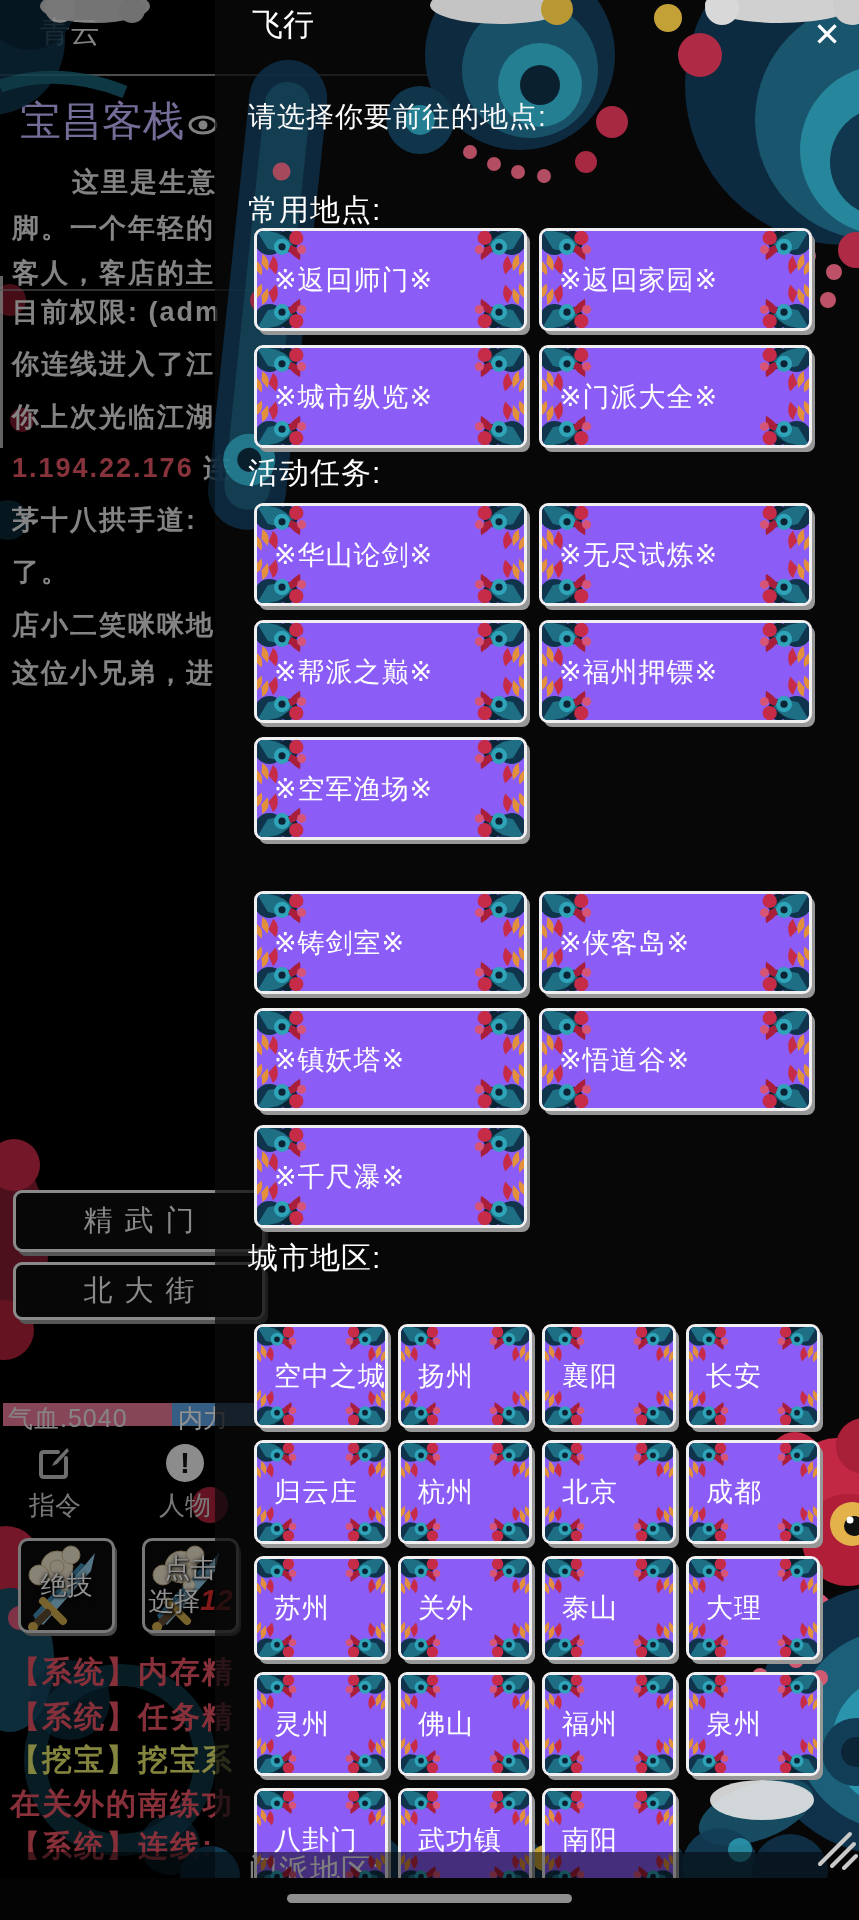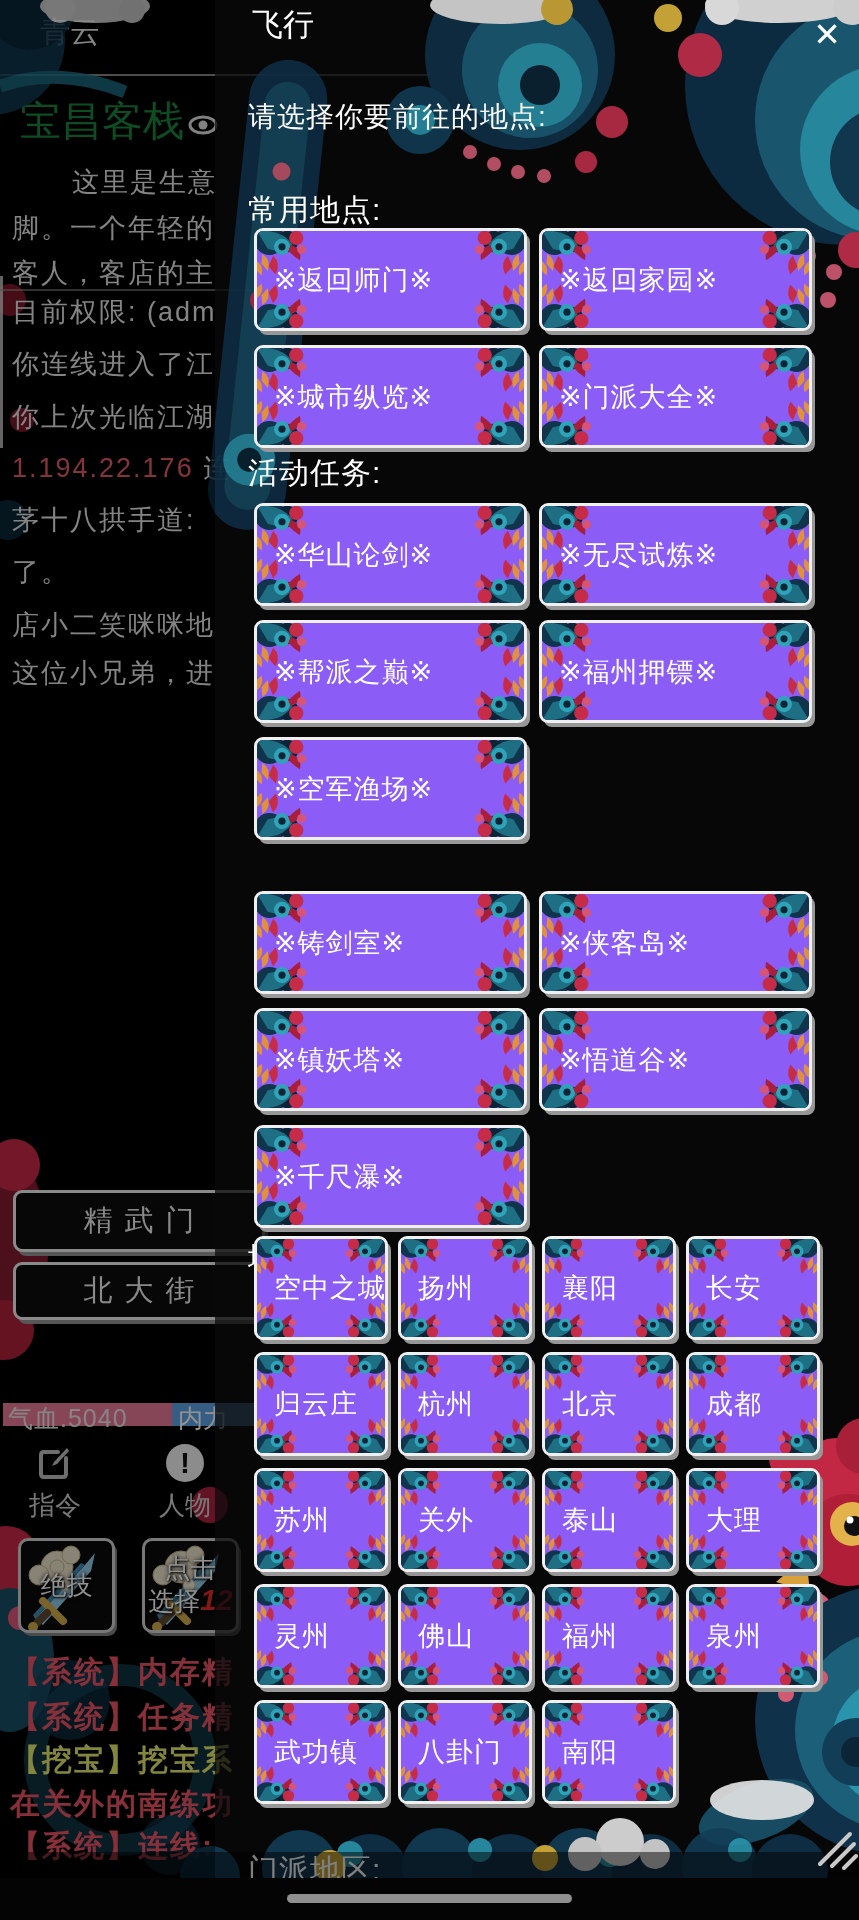--- a/index.html
+++ b/index.html
@@ -18,25 +18,25 @@
   #left-scrim{left:0;top:0;width:215px;height:1920px;background:rgba(0,0,0,0.40);z-index:6;pointer-events:none;}
   #modal{left:0;top:0;width:859px;height:1920px;z-index:8;}
   #dim-band{left:0;top:1852px;width:859px;height:26px;background:rgba(0,0,0,0.5);z-index:9;pointer-events:none;}
   #resize-handle{left:806px;top:1824px;z-index:13;}
   #nav-strip{left:0;top:1878px;width:859px;height:42px;background:#040404;z-index:30;}
   #gesture-pill{left:287px;top:1894px;width:285px;height:9px;border-radius:5px;background:#8f8f8f;z-index:31;}
 
   
   #app-title{left:40px;top:12px;font-size:30px;color:#dcdcdc;}
   #header-divider{left:0;top:74px;width:430px;height:2px;background:#9a9a9a;opacity:.85;}
-  #room-title{left:20px;top:94px;font-size:41px;color:#15803d;white-space:nowrap;}
+  #room-title{left:20px;top:94px;font-size:41px;color:#c4b5fd;white-space:nowrap;}
   #eye-icon{left:188px;top:114px;}
   #scroll-line{left:0;top:276px;width:3px;height:172px;background:#cfcfcf;opacity:.8;}
   #desc-divider{left:0;top:289px;width:430px;height:2px;background:#8a8a8a;opacity:.6;}
-  .desc-line,.log-line{position:absolute;left:12px;font-size:27px;color:#dcdcdc;white-space:nowrap;letter-spacing:2px;}
+  .desc-line,.log-line{position:absolute;left:12px;font-size:27px;color:#dcdcdc;white-space:nowrap;letter-spacing:2px;font-weight:bold;}
   .desc-line.first{left:72px;}
   .exit-btn{position:absolute;left:13px;width:252px;background:#0c0c0c;border:3px solid #e6e6e6;border-radius:9px;
             box-shadow:4px 5px 0 -1px #8f8f8f;color:#e4e4e4;font-size:29px;letter-spacing:12px;text-align:center;padding-left:12px;}
   #hp-bar{left:3px;top:1403px;width:300px;height:23px;background:#e17691;}
   #hp-label{left:8px;top:1402px;font-size:25px;color:#e3dde0;letter-spacing:1px;}
   #mp-chip{left:172px;top:1403px;width:131px;height:23px;background:#5b9cdb;}
   #mp-label{left:178px;top:1402px;font-size:25px;color:#f4f4f4;}
   .tool-item{position:absolute;width:90px;text-align:center;color:#c9c9c9;}
   .tool-label{font-size:26px;margin-top:6px;}
   #alert-icon{width:38px;height:38px;border-radius:50%;background:#e9e9e9;color:#111;font-weight:bold;
@@ -524,21 +524,21 @@
             <svg class="cnr bl" viewBox="0 0 60 56">
               <use href="#cnr"></use>
             </svg>
             <svg class="cnr br" viewBox="0 0 60 56">
               <use href="#cnr"></use>
             </svg>
             <span class="loc-label">※千尺瀑※</span>
           </button>
         </div>
         <div class="sec-label" style="top: 1238px;">城市地区:</div>
-        <div class="loc-grid city" style="top: 1236px;">
+        <div class="loc-grid city" style="top: 1324px;">
           <button class="loc-btn city">
             <svg class="cnr tl" viewBox="0 0 60 56">
               <use href="#cnr"></use>
             </svg>
             <svg class="cnr tr" viewBox="0 0 60 56">
               <use href="#cnr"></use>
             </svg>
             <svg class="cnr bl" viewBox="0 0 60 56">
               <use href="#cnr"></use>
             </svg>
@@ -778,36 +778,36 @@
             </svg>
             <svg class="cnr tr" viewBox="0 0 60 56">
               <use href="#cnr"></use>
             </svg>
             <svg class="cnr bl" viewBox="0 0 60 56">
               <use href="#cnr"></use>
             </svg>
             <svg class="cnr br" viewBox="0 0 60 56">
               <use href="#cnr"></use>
             </svg>
+            <span class="loc-label">八卦门</span>
+          </button>
+          <button class="loc-btn city">
+            <svg class="cnr tl" viewBox="0 0 60 56">
+              <use href="#cnr"></use>
+            </svg>
+            <svg class="cnr tr" viewBox="0 0 60 56">
+              <use href="#cnr"></use>
+            </svg>
+            <svg class="cnr bl" viewBox="0 0 60 56">
+              <use href="#cnr"></use>
+            </svg>
+            <svg class="cnr br" viewBox="0 0 60 56">
+              <use href="#cnr"></use>
+            </svg>
             <span class="loc-label">武功镇</span>
-          </button>
-          <button class="loc-btn city">
-            <svg class="cnr tl" viewBox="0 0 60 56">
-              <use href="#cnr"></use>
-            </svg>
-            <svg class="cnr tr" viewBox="0 0 60 56">
-              <use href="#cnr"></use>
-            </svg>
-            <svg class="cnr bl" viewBox="0 0 60 56">
-              <use href="#cnr"></use>
-            </svg>
-            <svg class="cnr br" viewBox="0 0 60 56">
-              <use href="#cnr"></use>
-            </svg>
-            <span class="loc-label">八卦门</span>
           </button>
           <button class="loc-btn city">
             <svg class="cnr tl" viewBox="0 0 60 56">
               <use href="#cnr"></use>
             </svg>
             <svg class="cnr tr" viewBox="0 0 60 56">
               <use href="#cnr"></use>
             </svg>
             <svg class="cnr bl" viewBox="0 0 60 56">
               <use href="#cnr"></use>

